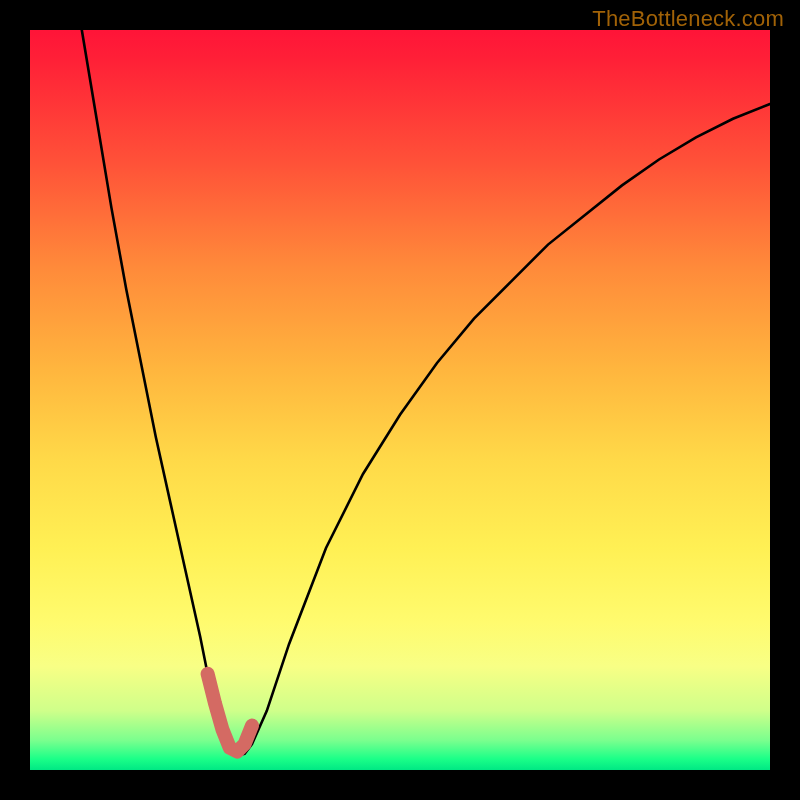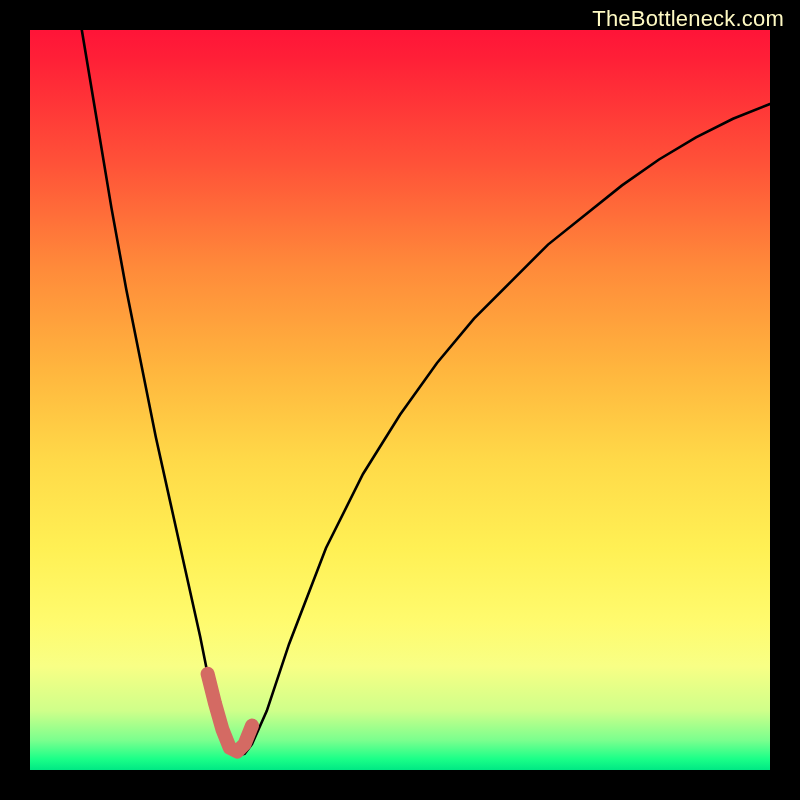--- a/index.html
+++ b/index.html
@@ -30,21 +30,21 @@
       #cfff8a 92%,
       #7aff8e 96%,
       #1bff88 98.5%,
       #00e884 100%
     );
   }
   .watermark {
     position: absolute;
     top: 6px;
     right: 16px;
-    color: #fef9c3;
+    color: #a16207;
     font-size: 22px;
     font-weight: 500;
     letter-spacing: 0.2px;
     user-select: none;
   }
   svg.curve {
     position: absolute;
     left: 0;
     top: 0;
     width: 740px;

